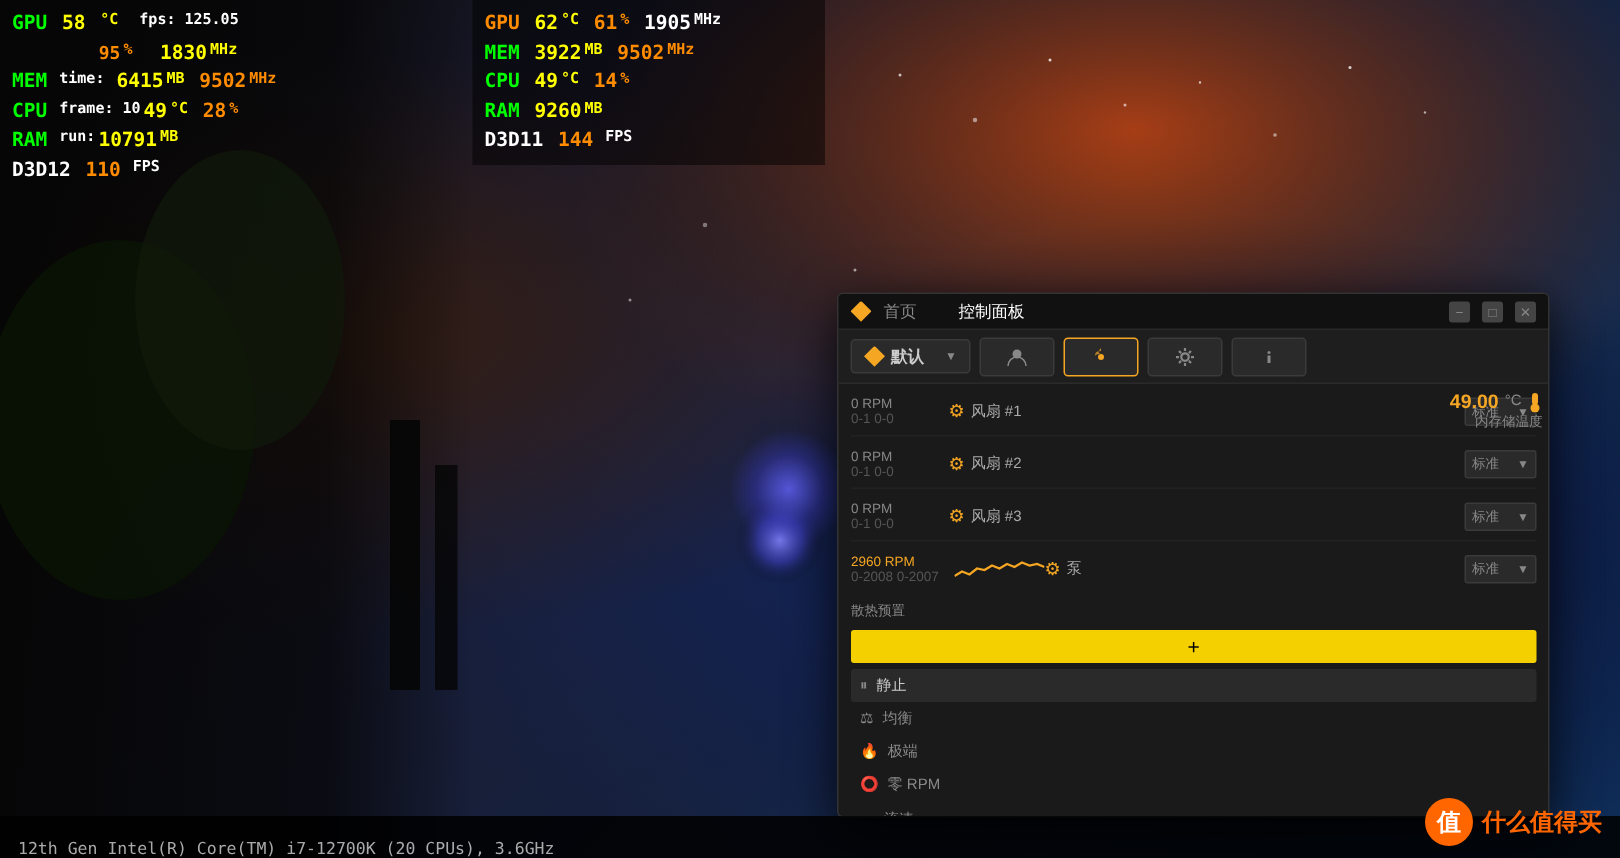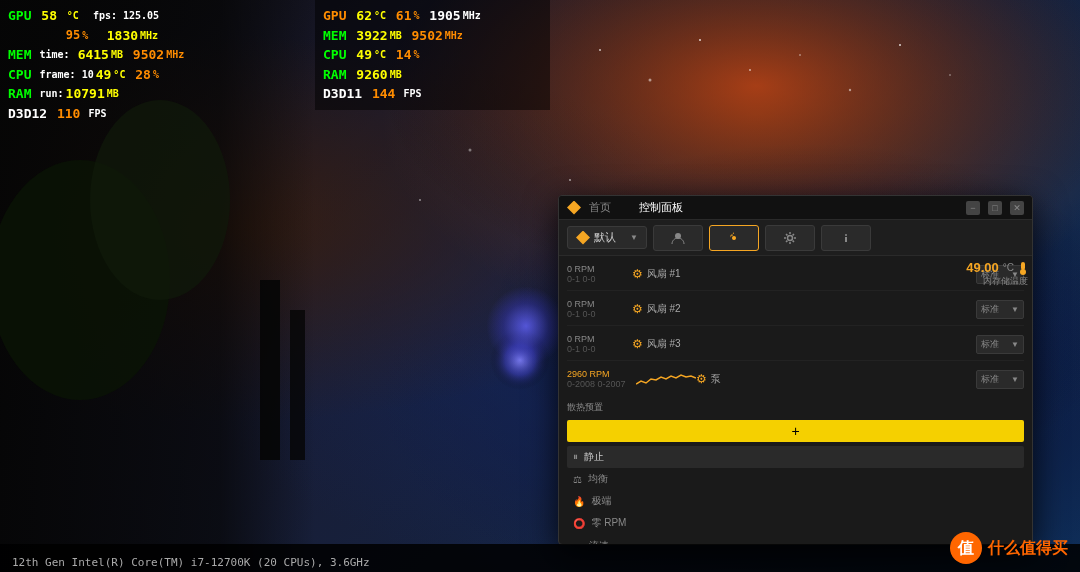--- a/index.html
+++ b/index.html
@@ -57,21 +57,21 @@
       top: 0; left: 0;
       padding: 6px 8px;
       font-size: 11px;
       font-weight: bold;
       font-family: monospace;
       line-height: 1.5;
     }
 
     .hud-line {
       display: flex;
-      align-items: center;
+      align-items: flex-start;
       gap: 2px;
       white-space: nowrap;
     }
 
     .hud-label { font-size: 13px; }
     .hud-value { font-size: 13px; }
     .hud-unit { font-size: 10px; }
     .hud-sub { font-size: 10px; color: #aaa; }
 
     .c-green { color: #00ff00; }
@@ -92,22 +92,22 @@
       width: 235px;
     }
 
     
     .bottom-bar {
       position: absolute;
       bottom: 0; left: 0; right: 0;
       height: 28px;
       background: rgba(0,0,0,0.85);
       display: flex;
-      align-items: flex-start;
-      padding: 12px 12px;
+      align-items: flex-end;
+      padding: 0 12px;
       font-size: 11px;
       color: #aaa;
       font-family: monospace;
       margin-top: 35px;
     }
 
     .bottom-logo {
       position: absolute;
       bottom: 8px; right: 12px;
       display: flex;
@@ -199,20 +199,21 @@
     }
 
     .icue-toolbar {
       height: 36px;
       background: #1e1e1e;
       display: flex;
       align-items: center;
       padding: 0 8px;
       gap: 6px;
       border-bottom: 1px solid #2a2a2a;
+      font-weight: bold;
     }
 
     .icue-profile-select {
       display: flex;
       align-items: center;
       gap: 4px;
       background: #2a2a2a;
       border: 1px solid #3a3a3a;
       border-radius: 3px;
       padding: 3px 8px;

